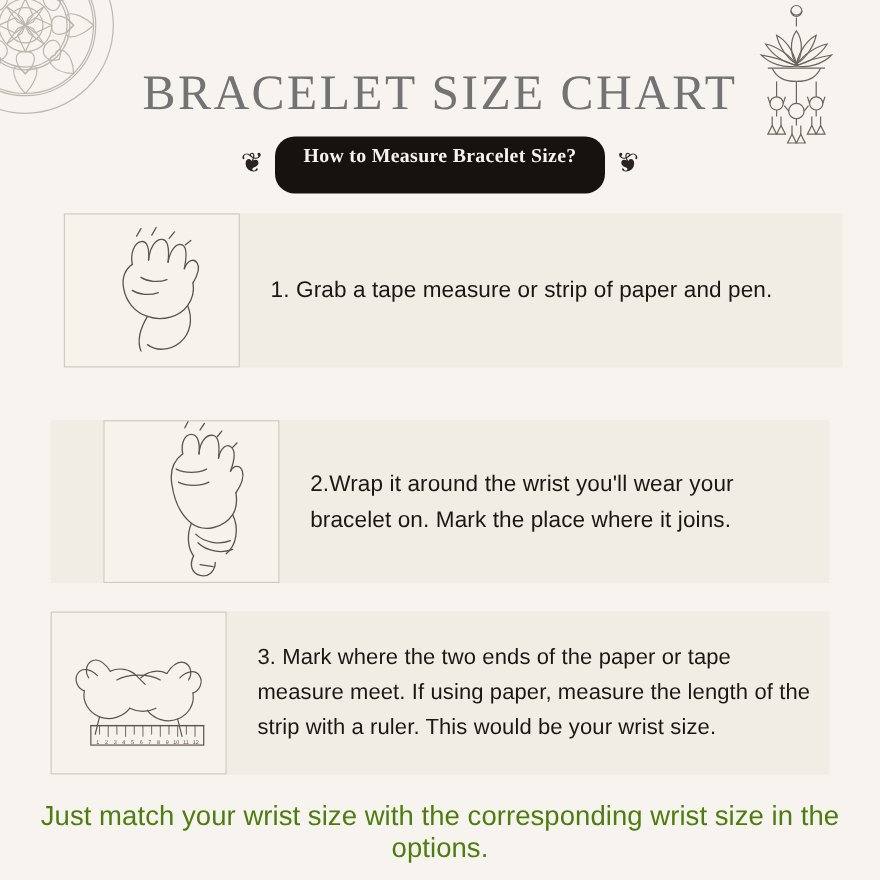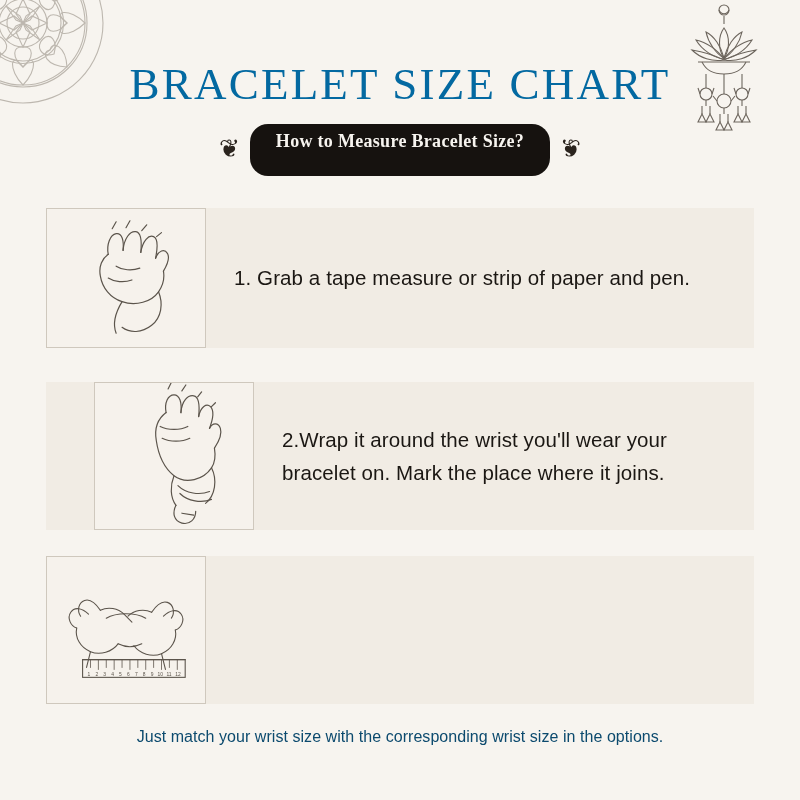--- a/index.html
+++ b/index.html
@@ -35,21 +35,21 @@
   }
 
   
   .title {
     position: absolute;
     top: 58px; left: 0; right: 0;
     text-align: center;
     font-family: "Liberation Serif", serif;
     font-size: 45px;
     letter-spacing: 2.2px;
-    color: #0369a1;
+    color: #737373;
     font-weight: 400;
   }
 
   
   .subtitle-row {
     position: absolute;
     top: 124px; left: 0; right: 0;
     display: flex;
     align-items: center;
     justify-content: center;
@@ -77,21 +77,21 @@
 
   
   .step {
     position: absolute;
     left: 46px;
     width: 708px;
     background: #f1ece4;
     display: flex;
     align-items: stretch;
   }
-  .step-1 { top: 208px; height: 140px; }
+  .step-1 { top: 194px; height: 140px; margin-left: 12px; }
   .step-2 { top: 382px; height: 148px; padding-left: 48px; }
   .step-3 { top: 556px; height: 148px; }
 
   .thumb {
     width: 160px;
     flex: 0 0 160px;
     border: 1px solid #cfc8bd;
     background: #f6f2ec;
     position: relative;
   }
@@ -107,22 +107,22 @@
     color: #1b1713;
     letter-spacing: 0.1px;
   }
   .step-3 .step-text { font-size: 20px; line-height: 1.58; }
 
   
   .footer {
     position: absolute;
     top: 728px; left: 0; right: 0;
     text-align: center;
-    font-size: 16px;
-    color: #0c4a6e;
+    font-size: 25px;
+    color: #4d7c0f;
     letter-spacing: 0.05px;
   }
 </style>
 </head>
 <body>
 
 <div id="page">
 
   <svg class="mandala" viewBox="0 0 170 170">
     <g stroke="#8e867b" stroke-width="1.1" fill="none">
@@ -298,17 +298,18 @@
             <text x="81" y="121">6</text>
           <text x="89" y="121">7</text>
             <text x="97" y="121">8</text>
             <text x="105" y="121">9</text>
           <text x="112" y="121">10</text>
             <text x="121" y="121">11</text>
             <text x="130" y="121">12</text>
         </g>
       </svg>
     </div>
+    <div class="step-text">3. Mark where the two ends of the paper or tape measure meet. If using paper, measure the length of the strip with a ruler. This would be your wrist size.</div>
   </div>
 
   <div class="footer">Just match your wrist size with the corresponding wrist size in the options.</div>
 
 </div>
 
 </body></html>

